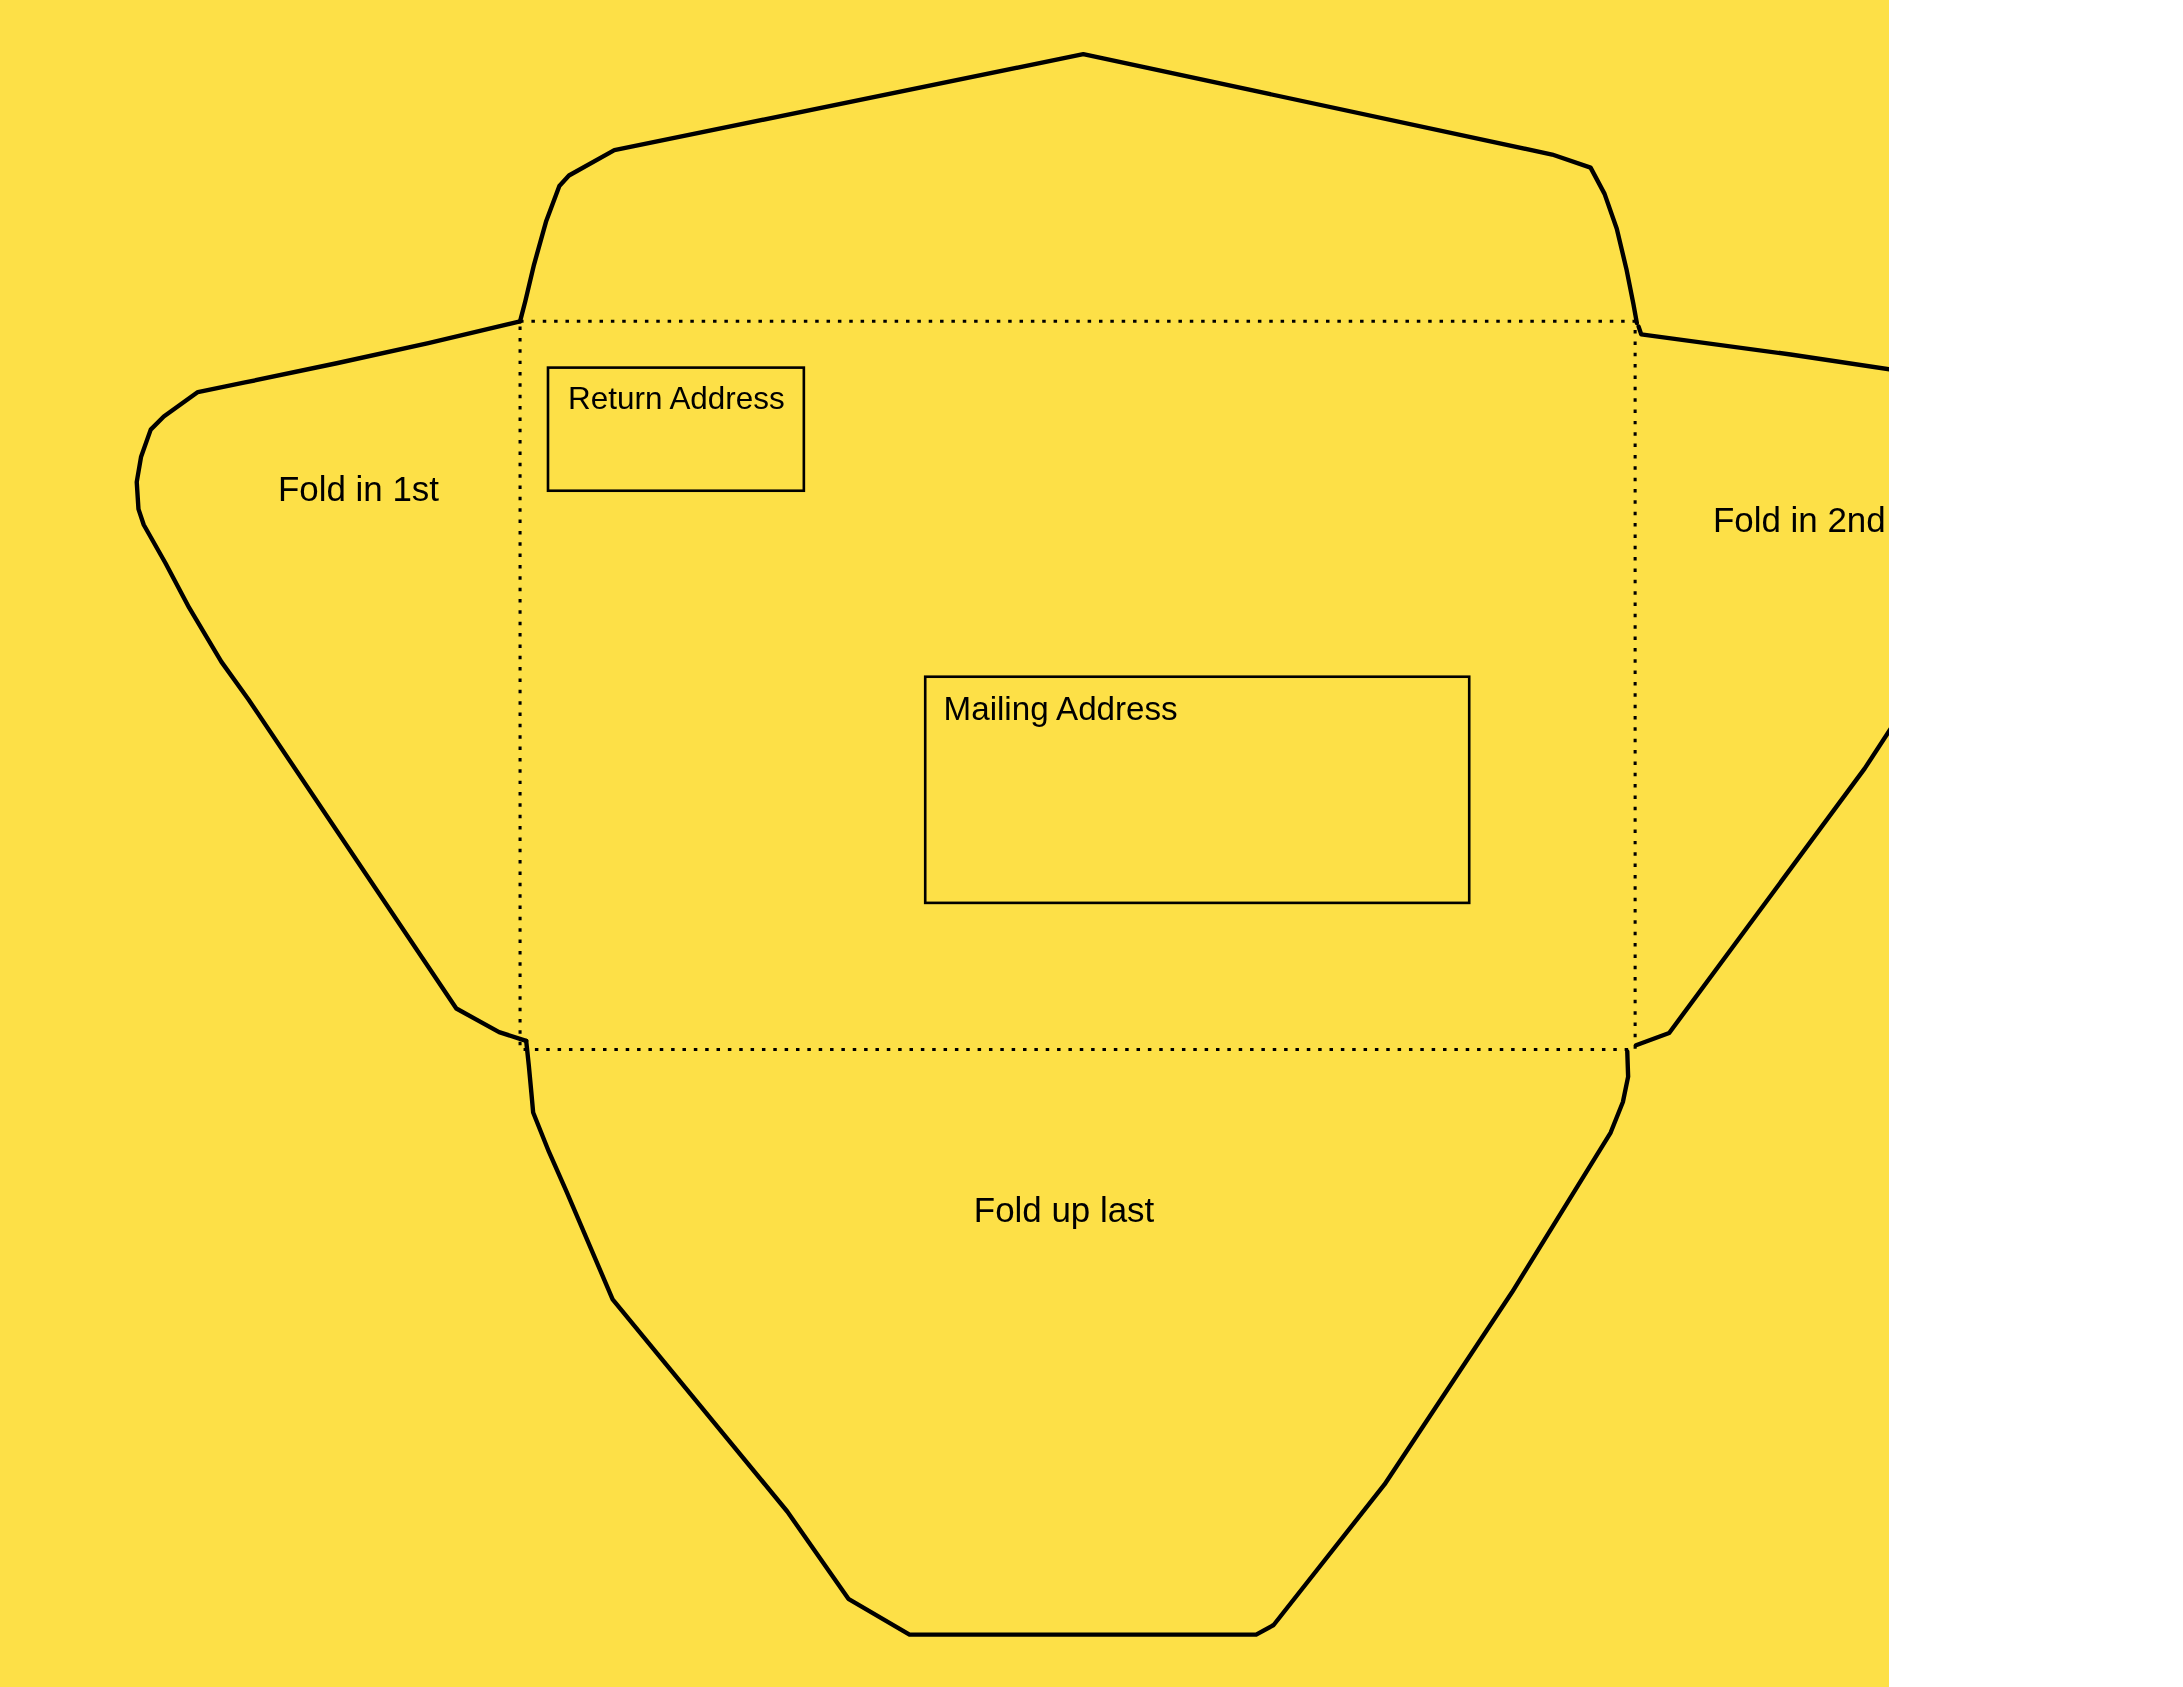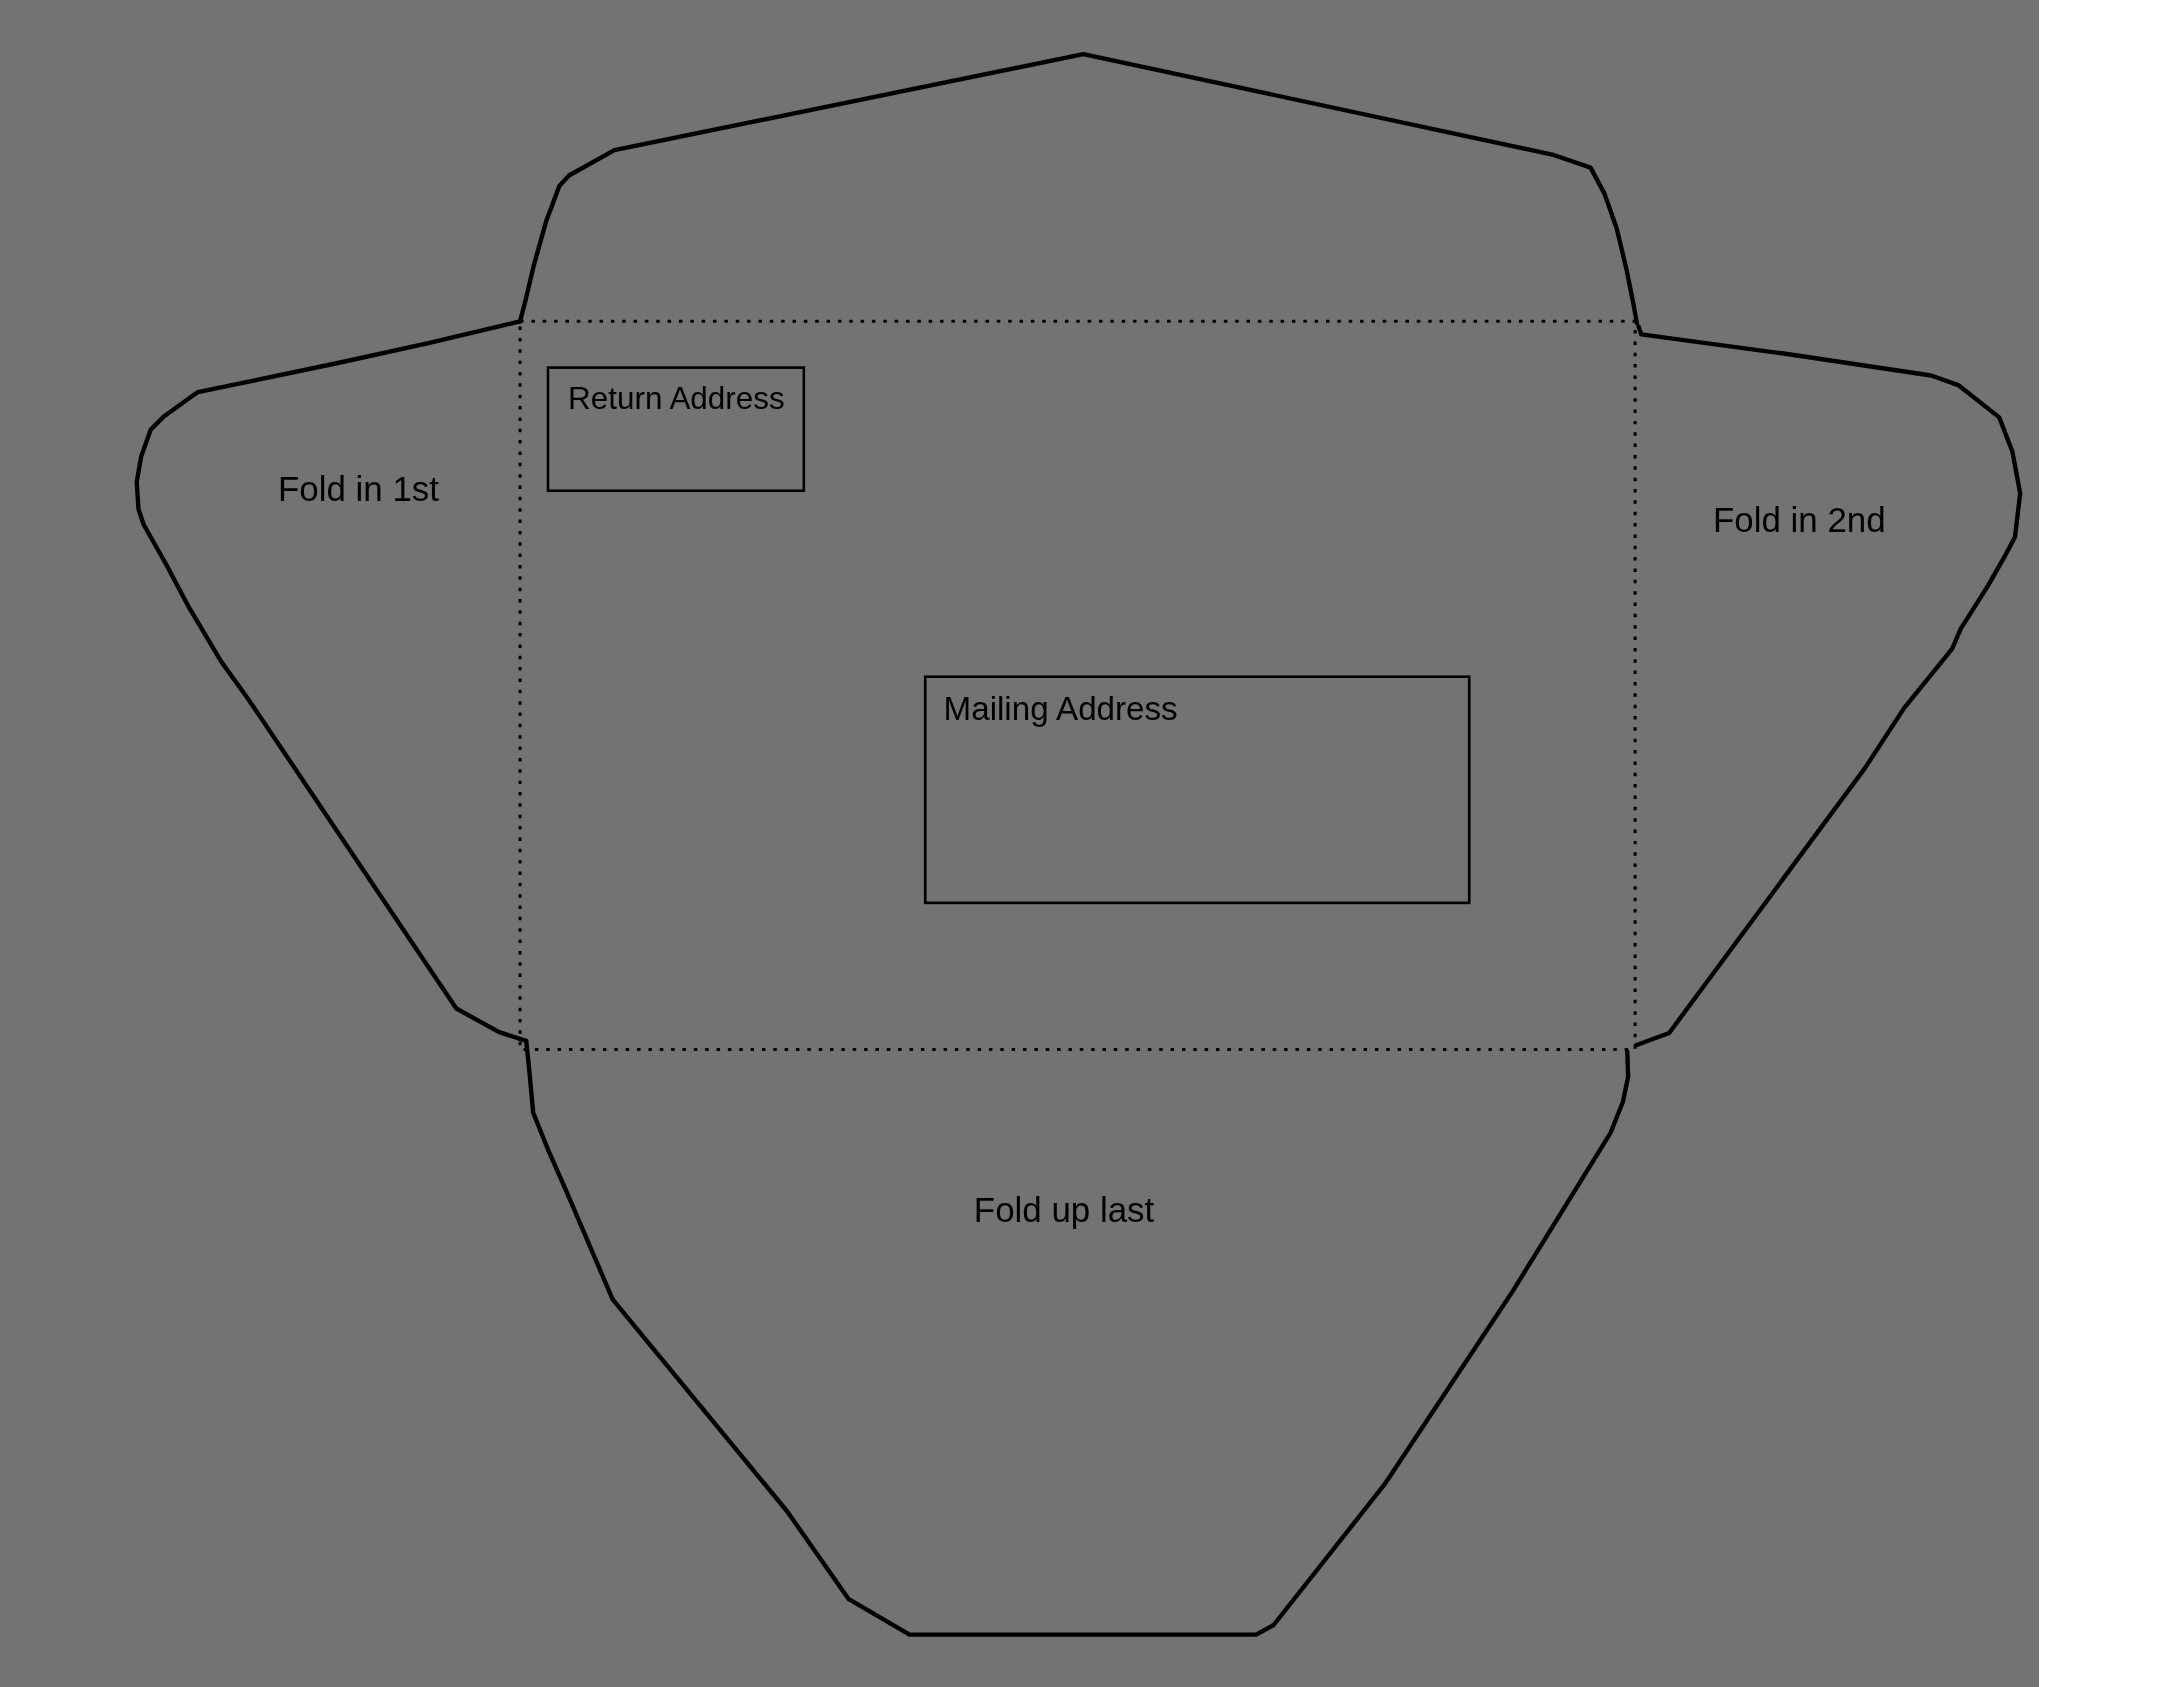--- a/index.html
+++ b/index.html
@@ -3,23 +3,23 @@
 <meta charset="utf-8">
 <style>
   html, body {
     margin: 0;
     padding: 0;
     background: #ffffff;
     font-family: "Liberation Sans", sans-serif;
   }
   .page {
     position: relative;
-    width: 2039px;
+    width: 1889px;
     height: 1687px;
-    background: #737373;
+    background: #fde047;
     overflow: hidden;
   }
   .page svg {
     position: absolute;
     left: 0;
     top: 0;
     display: block;
   }
   .flap-outline {
     fill: none;

